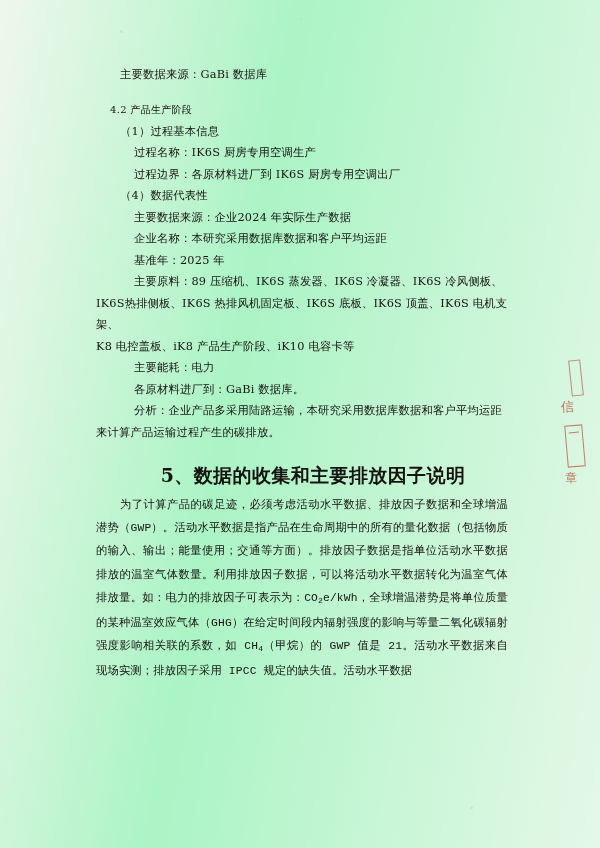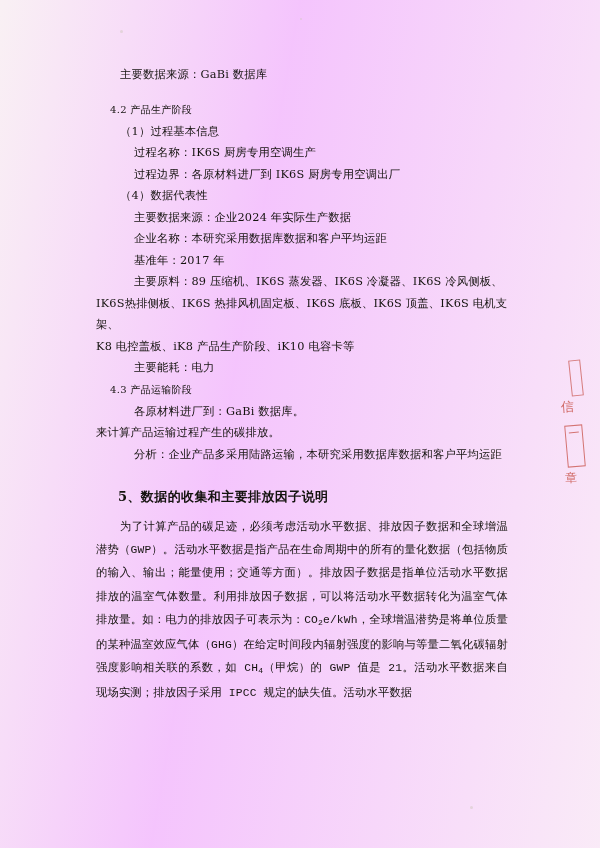--- a/index.html
+++ b/index.html
@@ -11,21 +11,21 @@
     width: 600px;
     height: 848px;
     position: relative;
     font-family: "DejaVu Serif", "Liberation Serif", serif;
     color: #15130f;
     overflow: hidden;
   }
   .page {
     position: absolute;
     inset: 0;
-    background: #f0abfc;
+    background: #86efac;
   }
   
   .page::before {
     content: "";
     position: absolute;
     inset: 0;
     background:
       linear-gradient(100deg, rgba(250,248,243,0.9) 0%, rgba(255,255,255,0.3) 40%, rgba(252,250,246,0.8) 100%);
     pointer-events: none;
   }
@@ -45,24 +45,25 @@
   .indent2 { padding-left: 38px; }
   .heading {
     font-weight: normal;
     font-size: 10px;
     line-height: 22px;
     padding-left: 14px;
     letter-spacing: 0.3px;
   }
   .bigheading {
     font-weight: bold;
-    font-size: 13px;
+    font-size: 19px;
     line-height: 24px;
     padding-left: 22px;
     letter-spacing: 0.4px;
+    text-align: center;
   }
   .gap-s { height: 7px; }
   .gap-m { height: 13px; }
   .gap-l { height: 20px; }
   .para {
     font-size: 11.3px;
     line-height: 23.2px;
     text-align: justify;
     letter-spacing: 0.15px;
   }
@@ -138,31 +139,30 @@
     <div class="gap-m"></div>
 
     <div class="heading">4.2 产品生产阶段</div>
 
     <div class="line indent1">（1）过程基本信息</div>
     <div class="line indent2">过程名称：IK6S 厨房专用空调生产</div>
     <div class="line indent2">过程边界：各原材料进厂到 IK6S 厨房专用空调出厂</div>
     <div class="line indent1">（4）数据代表性</div>
     <div class="line indent2">主要数据来源：企业2024 年实际生产数据</div>
     <div class="line indent2">企业名称：本研究采用数据库数据和客户平均运距</div>
-    <div class="line indent2">基准年：2017 年</div>
+    <div class="line indent2">基准年：2025 年</div>
     <div class="line indent2">主要原料：89 压缩机、IK6S 蒸发器、IK6S 冷凝器、IK6S 冷风侧板、</div>
     <div class="line">IK6S热排侧板、IK6S 热排风机固定板、IK6S 底板、IK6S 顶盖、IK6S 电机支架、</div>
     <div class="line">K8 电控盖板、iK8 产品生产阶段、iK10 电容卡等</div>
     <div class="line indent2">主要能耗：电力</div>
 
-    <div class="heading">4.3 产品运输阶段</div>
 
     <div class="line indent2">各原材料进厂到：GaBi 数据库。</div>
+    <div class="line indent2">分析：企业产品多采用陆路运输，本研究采用数据库数据和客户平均运距</div>
     <div class="line">来计算产品运输过程产生的碳排放。</div>
-    <div class="line indent2">分析：企业产品多采用陆路运输，本研究采用数据库数据和客户平均运距</div>
 
     <div class="gap-l"></div>
 
     <div class="bigheading">5、数据的收集和主要排放因子说明</div>
 
     <div class="gap-s"></div>
 
     <div class="para first">为了计算产品的碳足迹，必须考虑活动水平数据、排放因子数据和全球增温潜势（GWP）。活动水平数据是指产品在生命周期中的所有的量化数据（包括物质的输入、输出；能量使用；交通等方面）。排放因子数据是指单位活动水平数据排放的温室气体数量。利用排放因子数据，可以将活动水平数据转化为温室气体排放量。如：电力的排放因子可表示为：CO<sub>2</sub>e/kWh，全球增温潜势是将单位质量的某种温室效应气体（GHG）在给定时间段内辐射强度的影响与等量二氧化碳辐射强度影响相关联的系数，如 CH<sub>4</sub>（甲烷）的 GWP 值是 21。活动水平数据来自现场实测；排放因子采用 IPCC 规定的缺失值。活动水平数据</div>
 
   </div>

